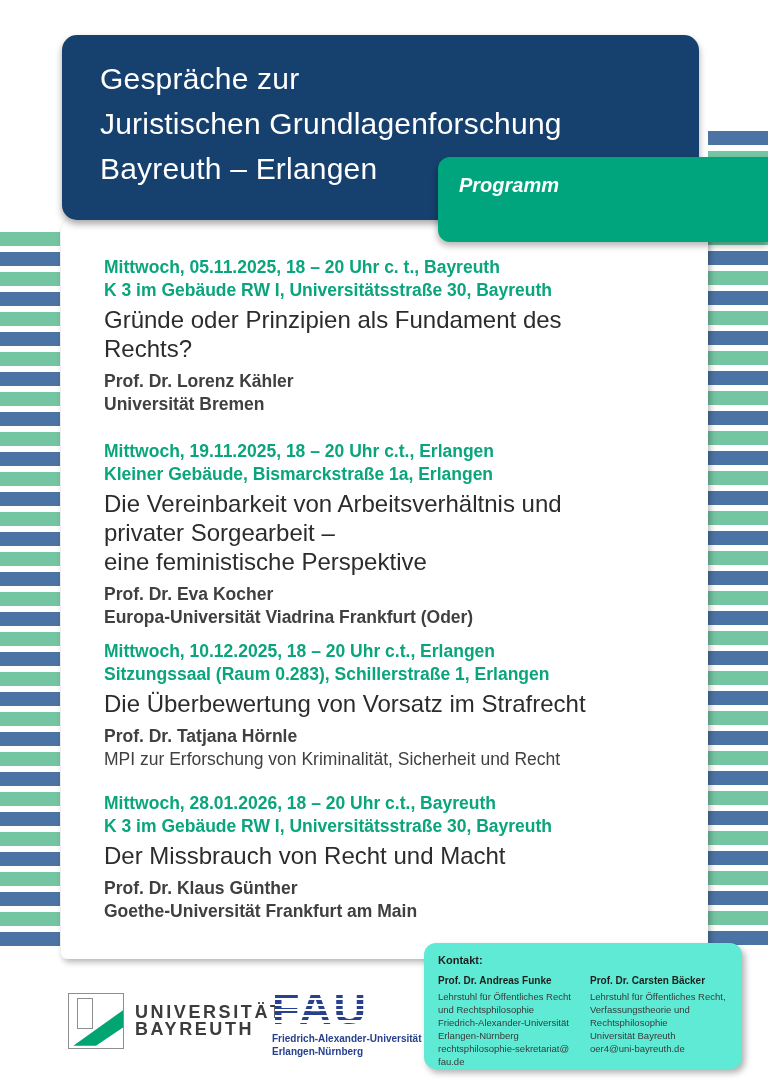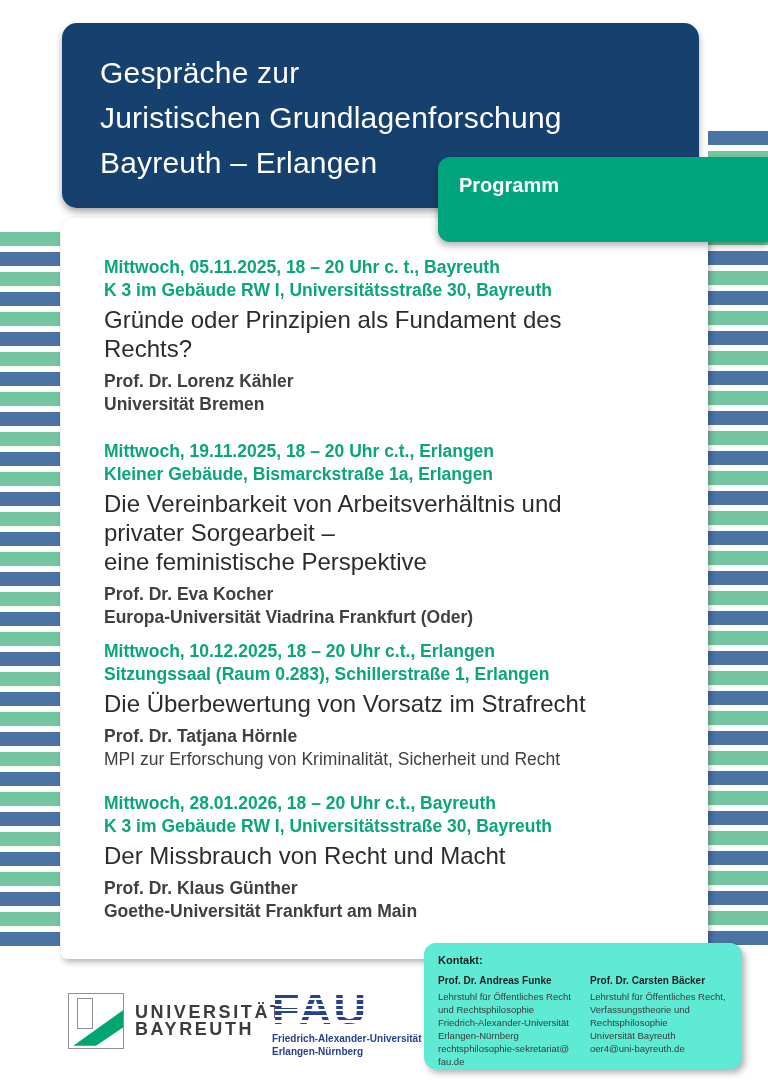--- a/index.html
+++ b/index.html
@@ -30,39 +30,39 @@
   .panel {
     position: absolute; z-index: 2;
     left: 61px; top: 218px; width: 647px; height: 741px;
     background: #ffffff; border-radius: 14px 14px 6px 6px;
     box-shadow: 2px 3px 6px rgba(0,0,0,0.30);
   }
 
   
   .header-box {
     position: absolute; z-index: 4;
-    left: 62px; top: 23px; width: 637px; height: 185px;
+    left: 62px; top: 35px; width: 637px; height: 185px;
     background: #16406e; border-radius: 15px;
     box-shadow: 0 4px 7px rgba(0,0,0,0.35);
-    padding: 27px 0 0 38px;
+    padding: 21px 0 0 38px;
   }
   .header-title {
     color: #ffffff; font-size: 30px; line-height: 45px;
     font-weight: 400; letter-spacing: 0.2px; white-space: pre-line;
   }
 
   
   .badge {
     position: absolute; z-index: 5;
     left: 438px; top: 157px; width: 330px; height: 85px;
     background: #00a57d; border-radius: 12px 0 0 12px;
     box-shadow: -1px 4px 6px rgba(0,0,0,0.28);
     padding: 15px 0 0 21px;
   }
-  .badge div { color: #ffffff; font-size: 20px; line-height: 27px; font-weight: 700; }
+  .badge div { color: #ffffff; font-size: 20px; line-height: 27px; font-weight: 700; font-style: italic; }
 
   
   .event { position: absolute; z-index: 3; left: 104px; width: 592px; }
   .e1 { top: 256px; }
   .e2 { top: 440px; }
   .e3 { top: 640px; }
   .e4 { top: 792px; }
   .ev-date, .ev-loc {
     color: #0aa57c; font-size: 17.5px; font-weight: 700; line-height: 23px;
   }

